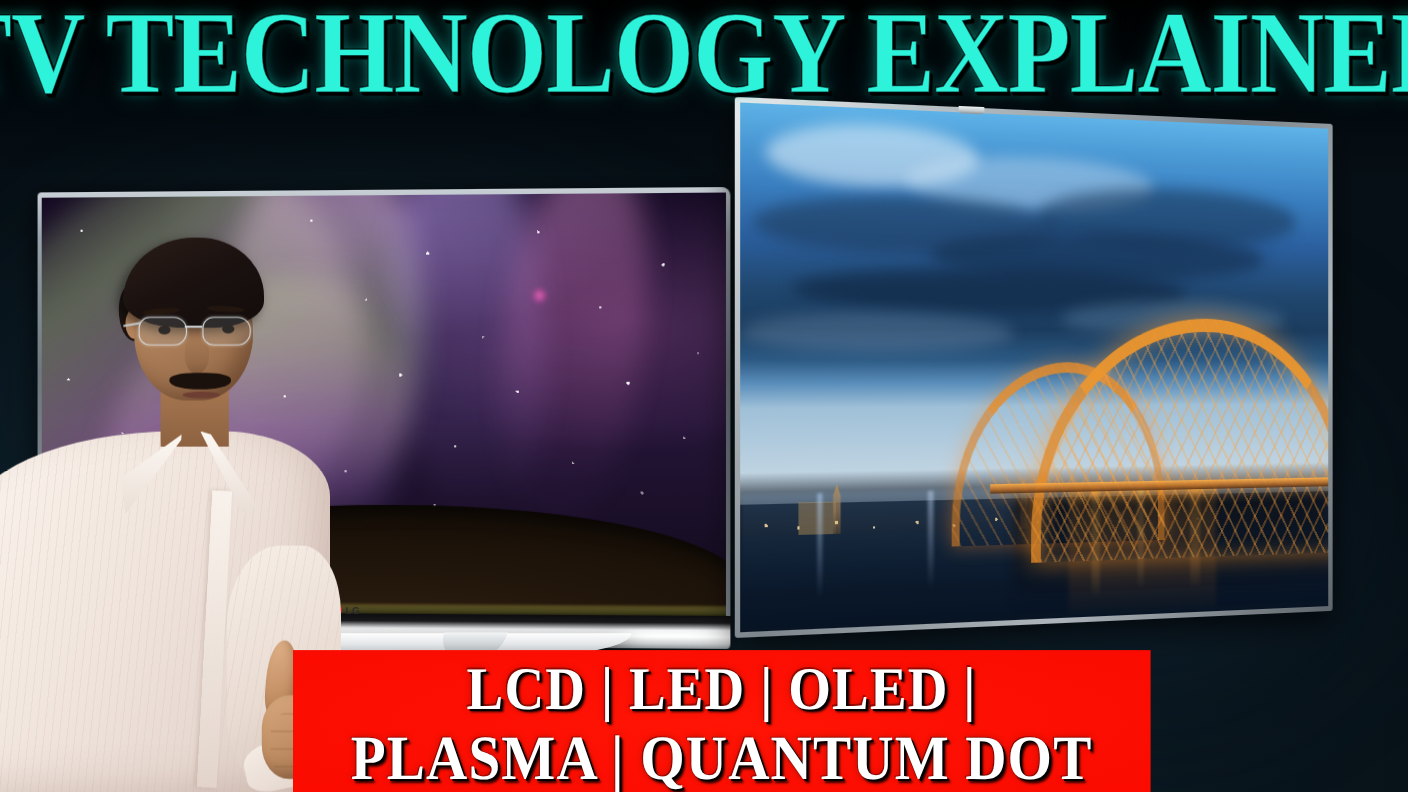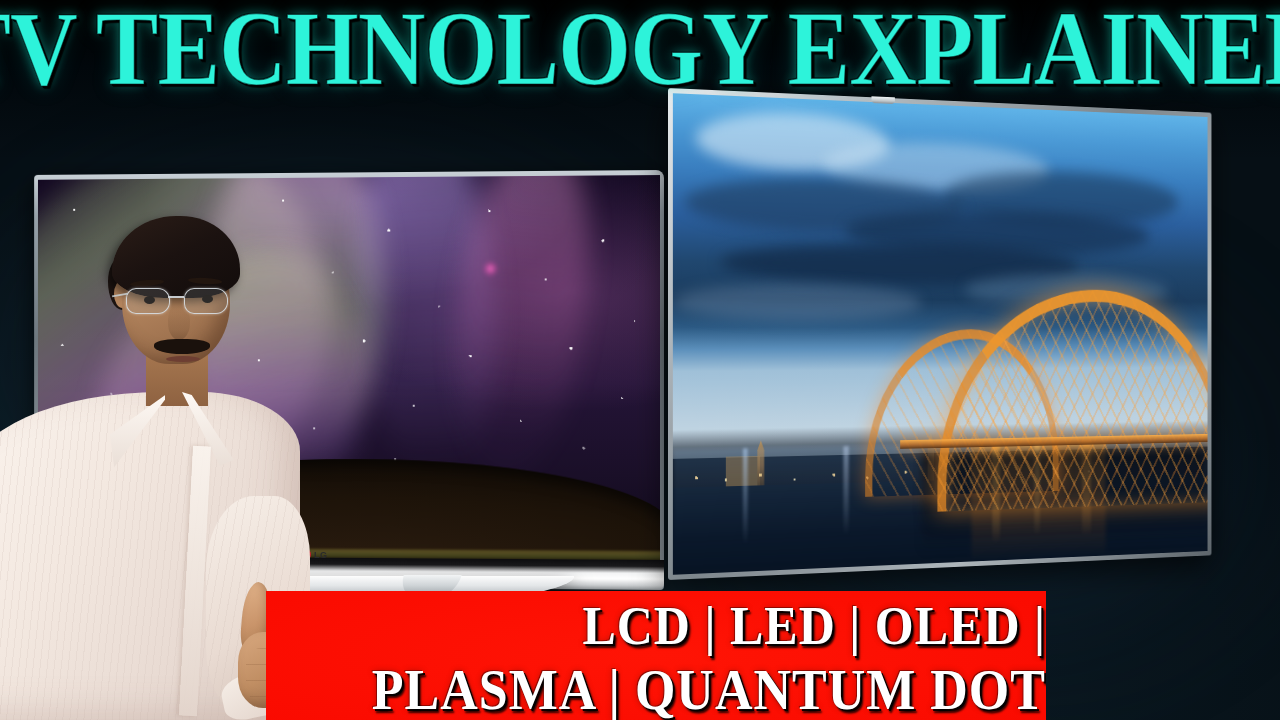--- a/index.html
+++ b/index.html
@@ -687,21 +687,21 @@
   .banner {
     position: absolute;
     left: 266px;
     top: 591px;
     width: 780px;
     height: 129px;
     background: radial-gradient(120% 140% at 50% 50%, #ff1405 0%, #fa0a00 58%, #cf0700 88%, #8e0400 100%);
     z-index: 32;
     display: flex;
     flex-direction: column;
-    align-items: flex-end;
+    align-items: center;
     justify-content: flex-start;
     padding-top: 1px;
     box-sizing: border-box;
     overflow: hidden;
   }
   .banner-line {
     font-family: "Liberation Serif", "DejaVu Serif", serif;
     font-weight: 700;
     color: #ffffff;
     white-space: nowrap;

